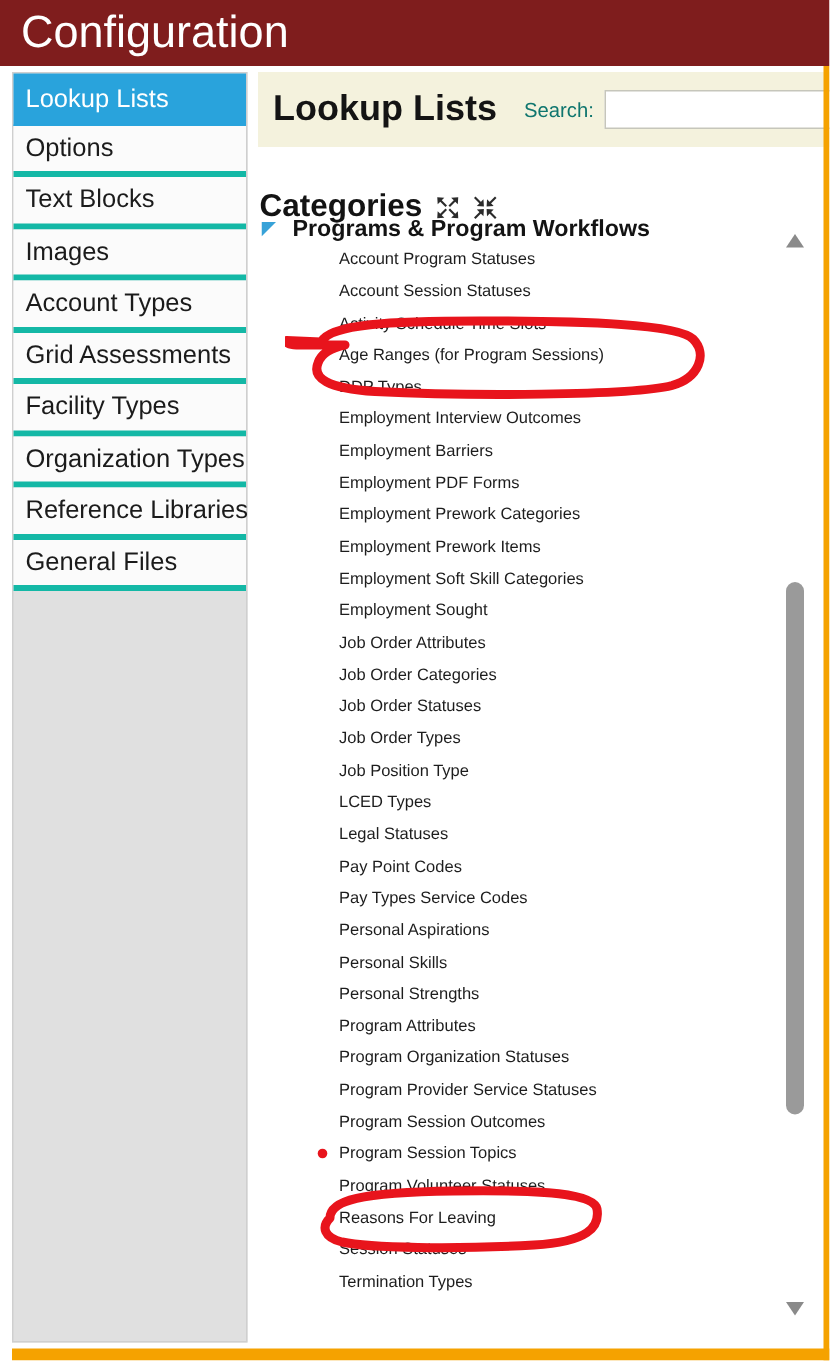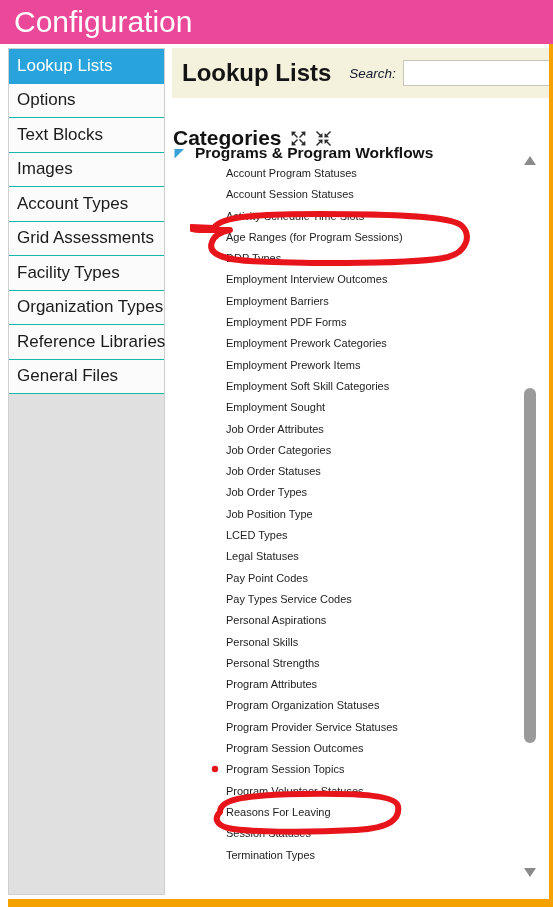--- a/index.html
+++ b/index.html
@@ -14,21 +14,21 @@
     font-family: "Liberation Sans", sans-serif;
     position: relative;
   }
 
   
   #app-header {
     position: absolute;
     left: 0; top: 0;
     width: 553px;
     height: 44px;
-    background: #ec4899;
+    background: #7f1d1d;
     box-sizing: border-box;
   }
   #app-title {
     position: absolute;
     left: 14px;
     top: 2px;
     font-size: 30px;
     font-weight: 400;
     color: #ffffff;
     letter-spacing: 0px;
@@ -44,21 +44,21 @@
     width: 157px;
     height: 847px;
     background: #e0e0e0;
     border: 1px solid #cfcfcf;
     box-sizing: border-box;
   }
   .nav-item {
     height: 34.5px;
     box-sizing: border-box;
     background: #fbfbfb;
-    border-bottom: 1px solid #14b8a6;
+    border-bottom: 4px solid #14b8a6;
     display: flex;
     align-items: center;
     padding-left: 8px;
     font-size: 17px;
     color: #1b1b1b;
     white-space: nowrap;
     cursor: pointer;
   }
   .nav-item.selected {
     background: #29a3dc;
@@ -87,24 +87,23 @@
   }
   #panel-title {
     font-size: 24px;
     font-weight: bold;
     color: #141414;
     margin-left: 10px;
     white-space: nowrap;
   }
   #search-label {
     font-size: 13.5px;
-    color: #0f172a;
+    color: #0f766e;
     margin-left: 18px;
     white-space: nowrap;
-    font-style: italic;
   }
   #search-input {
     margin-left: 7px;
     width: 170px;
     height: 26px;
     border: 1px solid #c6c6bb;
     background: #ffffff;
     box-sizing: border-box;
     font-family: "Liberation Sans", sans-serif;
     font-size: 13px;

